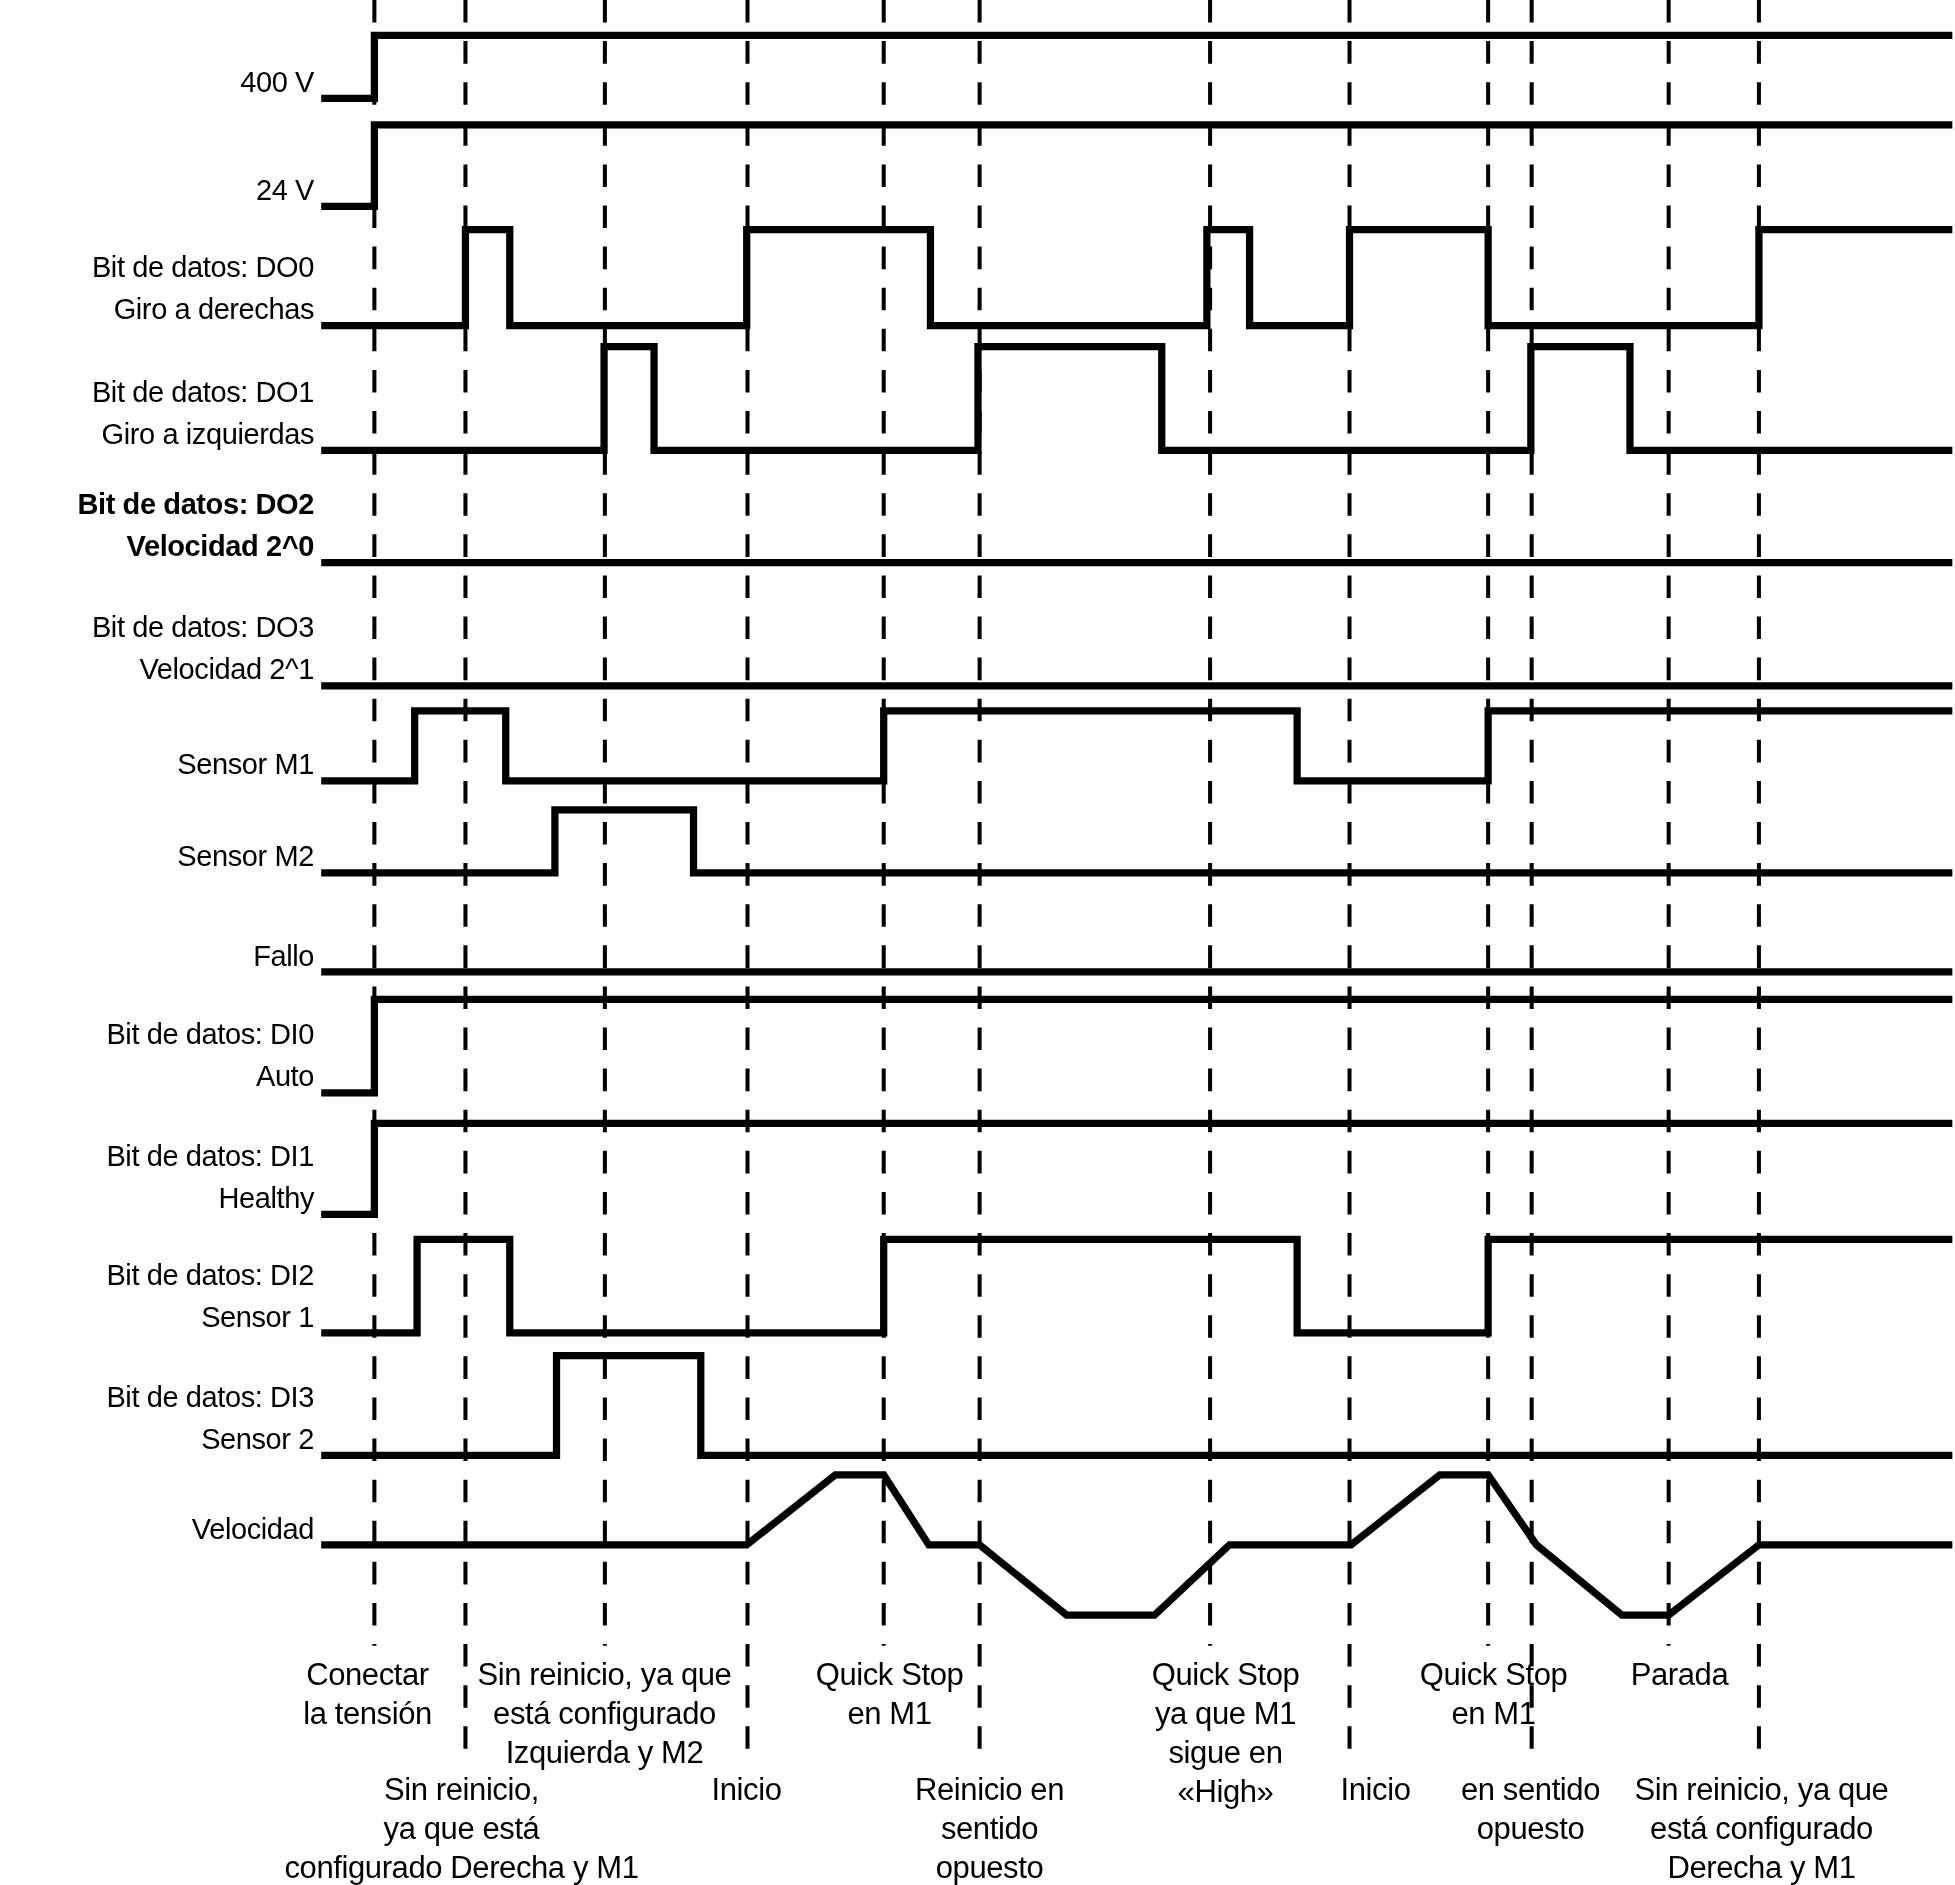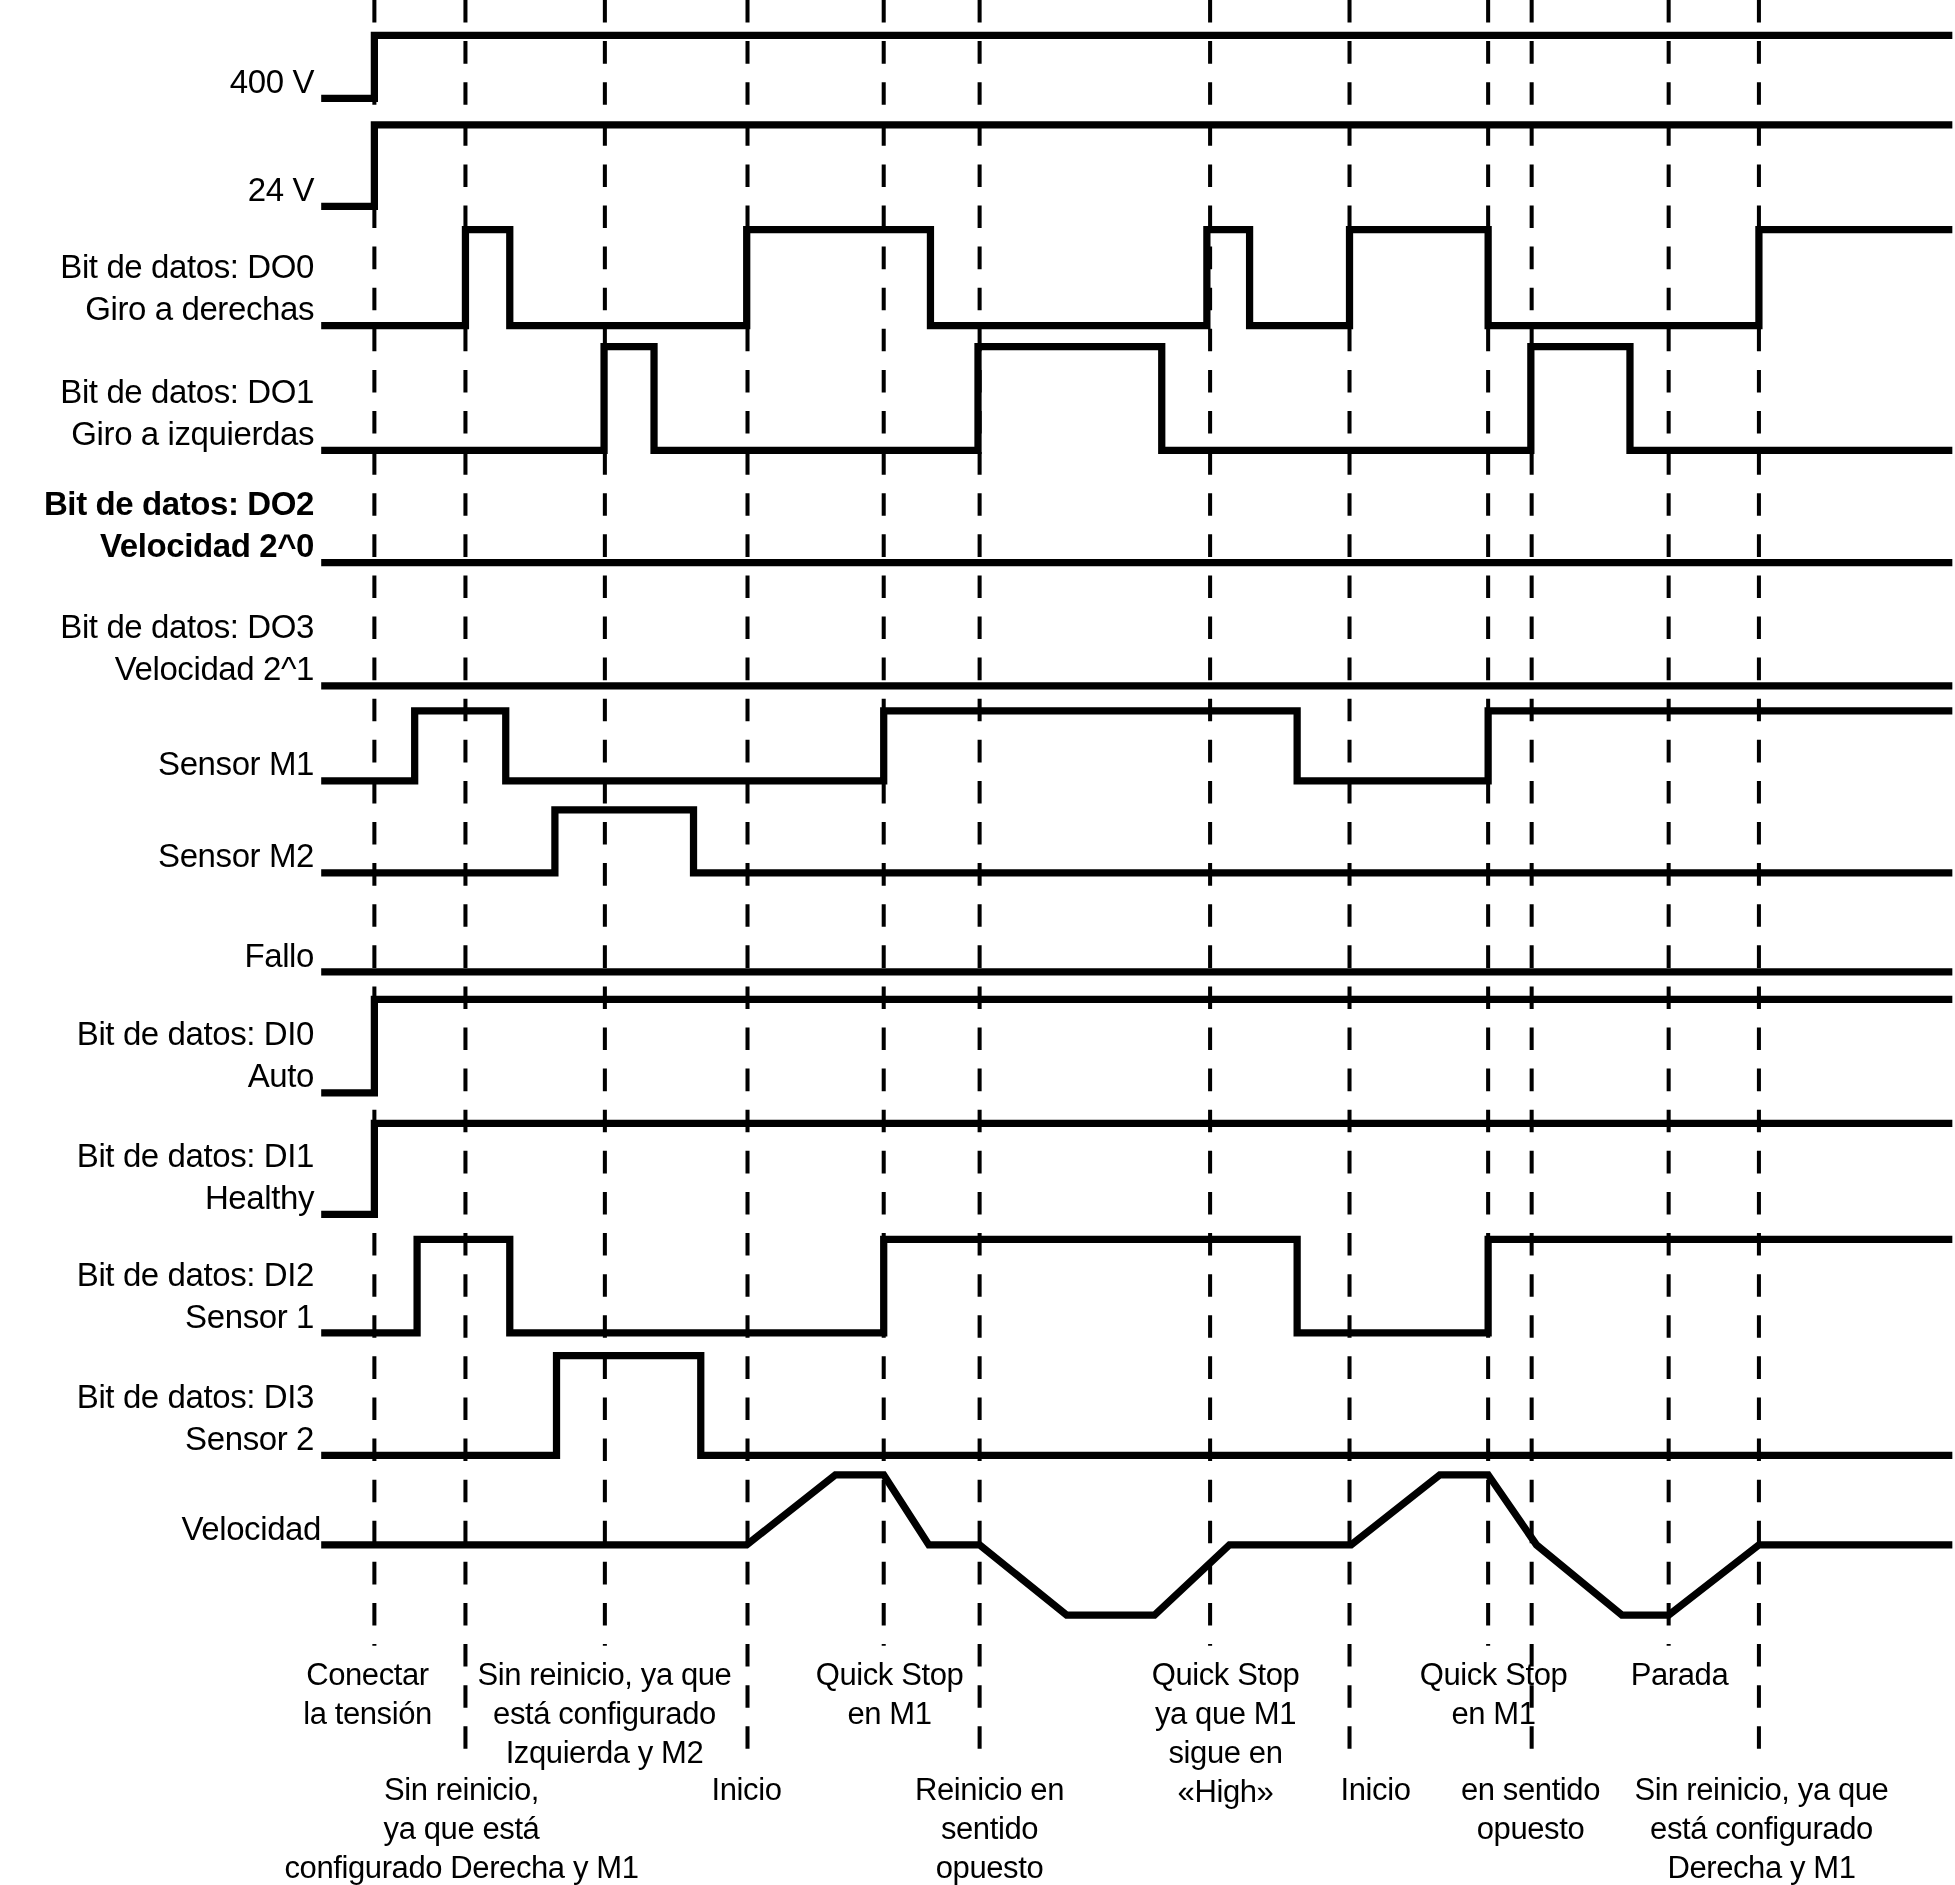--- a/index.html
+++ b/index.html
@@ -8,21 +8,21 @@
     width:1956px;height:1885px;
     background:#ffffff;
     font-family:"Liberation Sans",sans-serif;
     color:#000000;
     overflow:hidden;
   }
   .diagram svg{position:absolute;left:0;top:0;}
   .sig-label{
     position:absolute;left:0;width:314px;
     text-align:right;
-    font-size:33px;line-height:42px;
+    font-size:29px;line-height:42px;
     letter-spacing:-0.4px;
     white-space:nowrap;
   }
   .annotation{
     position:absolute;width:451px;
     text-align:center;
     font-size:31px;line-height:39px;
     letter-spacing:-0.4px;
   }
   .annotation div, .sig-label div{white-space:nowrap;}
@@ -104,21 +104,21 @@
         <div>Healthy</div>
       </div>
       <div class="sig-label" style="bottom: 547px;">
         <div>Bit de datos: DI2</div>
         <div>Sensor 1</div>
       </div>
       <div class="sig-label" style="bottom: 425px;">
         <div>Bit de datos: DI3</div>
         <div>Sensor 2</div>
       </div>
-      <div class="sig-label" style="bottom: 335px; padding-left: 7px;">
+      <div class="sig-label" style="bottom: 335px;">
         <div>Velocidad</div>
       </div>
     </div>
   <div>
       <div class="annotation" style="left: 142px; top: 1655px;">
         <div>Conectar</div>
         <div>la tensión</div>
       </div>
       <div class="annotation" style="left: 379px; top: 1655px;">
         <div>Sin reinicio, ya que</div>

